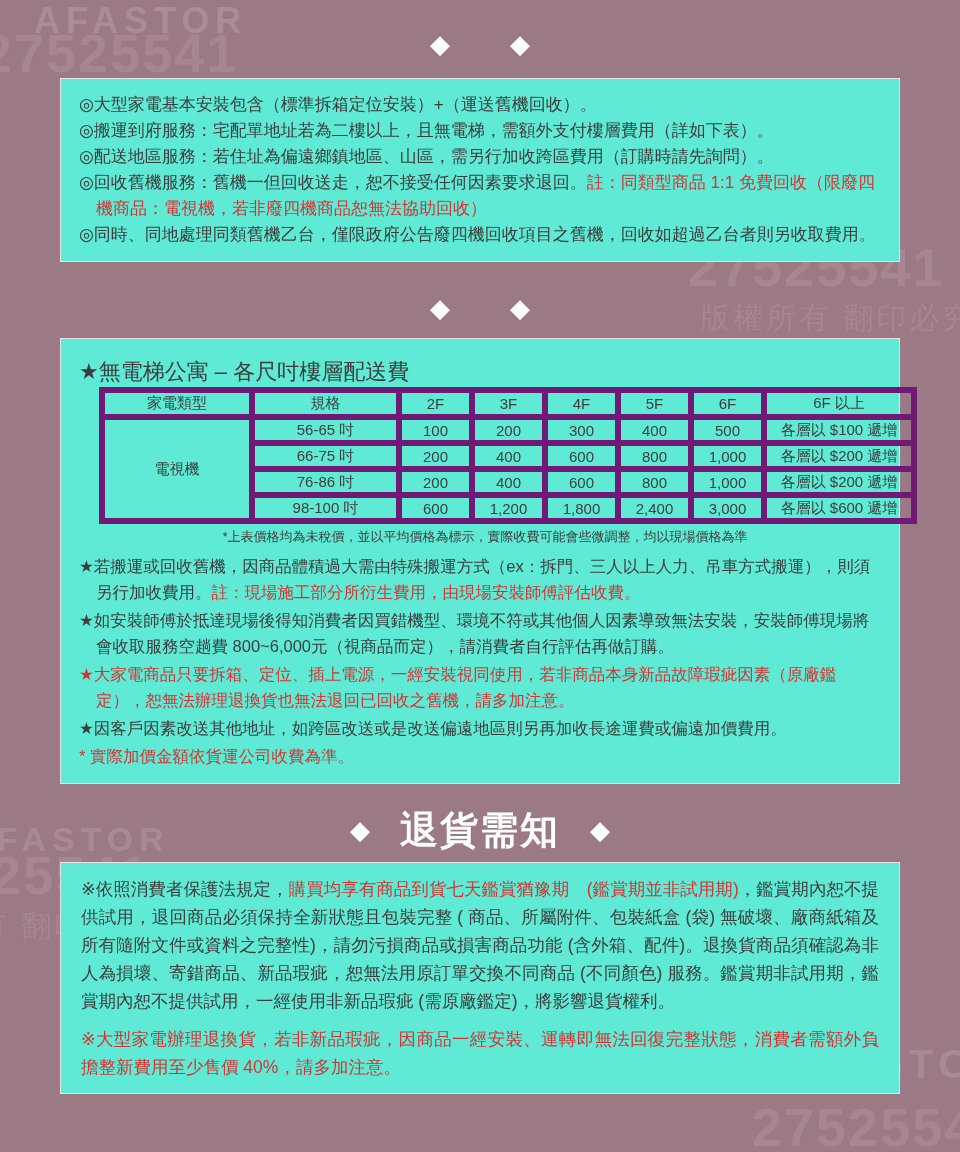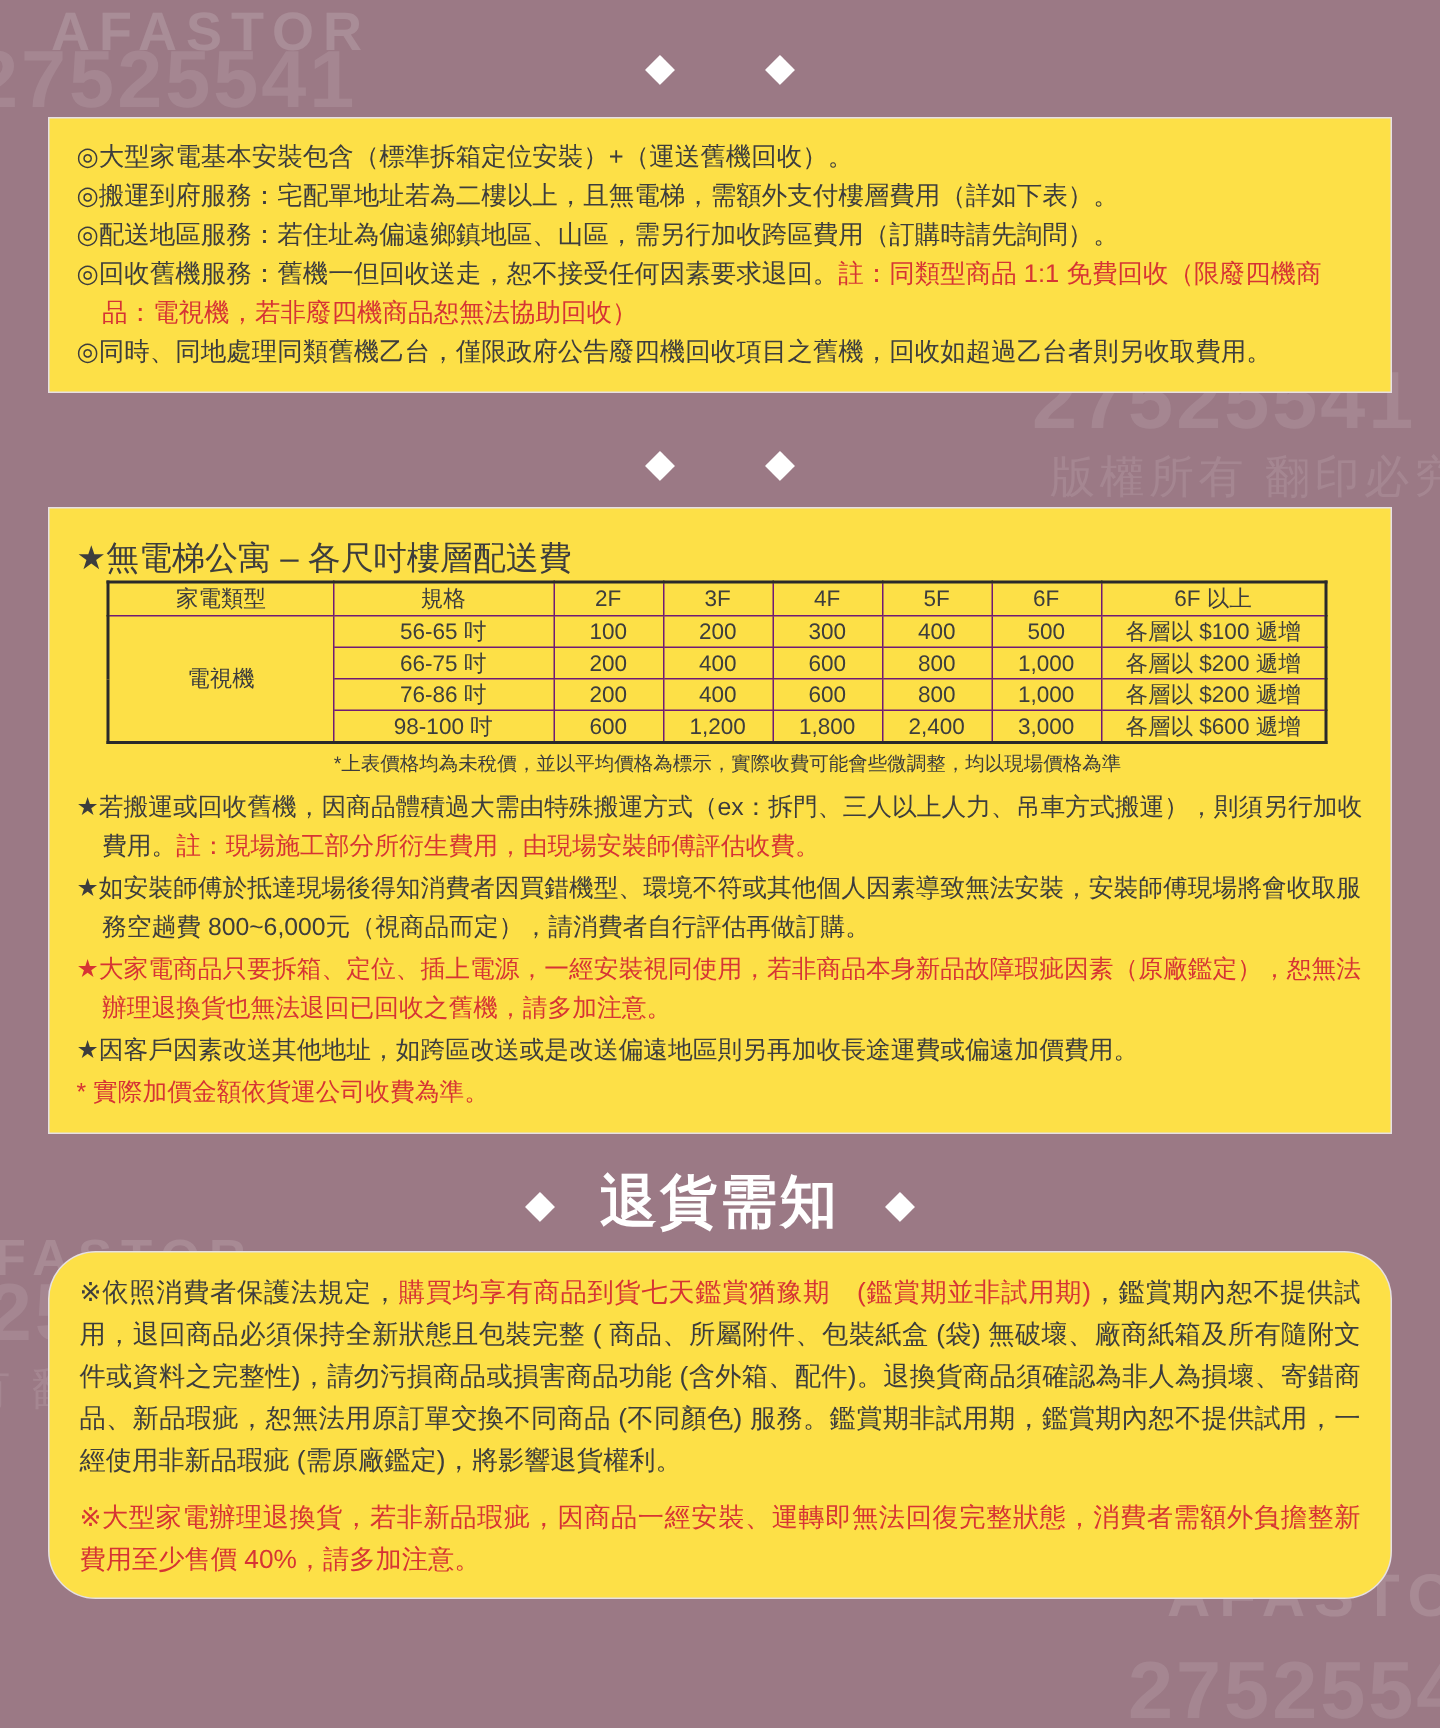--- a/index.html
+++ b/index.html
@@ -27,48 +27,48 @@
   .content{position:relative;z-index:1;padding-top:20px;}
   .section-title{
     display:flex;align-items:center;justify-content:center;
     height:48px;color:#FFFFFF;font-weight:bold;
   }
   .section-title .t{font-size:38px;letter-spacing:2px;line-height:48px;}
   .section-title .d{font-size:26px;margin:0 30px;line-height:48px;}
   .mt22{margin-top:22px;}
 
   .panel{
-    background:#fde047;
-    margin:0 32px;
+    background:#5eead4;
+    margin:0 60px;
     border:1px solid #E6E0E3;
     box-sizing:border-box;
   }
   .panel-1{margin-top:10px;padding:13px 16px 13px 18px;}
   .panel-2{margin-top:6px;padding:12px 18px 14px 18px;}
-  .panel-3{margin-top:8px;padding:12px 20px 12px 20px;border-radius:32px;}
+  .panel-3{margin-top:8px;padding:12px 20px 12px 20px;}
 
   .line{
     font-size:17px;line-height:26px;
     padding-left:17px;text-indent:-17px;
   }
   .bullet{
     font-size:16.5px;line-height:26px;
     padding-left:17px;text-indent:-17px;
     margin-top:2px;
   }
   .red{color:#D63434;}
 
   .table-title{font-size:22px;line-height:26px;margin-top:8px;}
   .fee-table{
     border-collapse:collapse;table-layout:fixed;
     width:812px;margin:2px 0 0 20px;
     border:2px solid #2A2A2A;
   }
   .fee-table th,.fee-table td{
-    border:1px solid #701a75;
+    border:6px solid #701a75;
     font-size:15px;font-weight:normal;
     text-align:center;vertical-align:middle;
     height:20px;padding:0 2px;
   }
   .fee-table thead th{height:21px;}
   .table-note{font-size:13px;line-height:17px;margin:4px 0 0 10px;text-align:center;}
   .bullets-wrap{margin-top:8px;}
 
   .para{font-size:17.5px;line-height:28px;text-align:justify;}
   .para + .para{margin-top:10px;}

